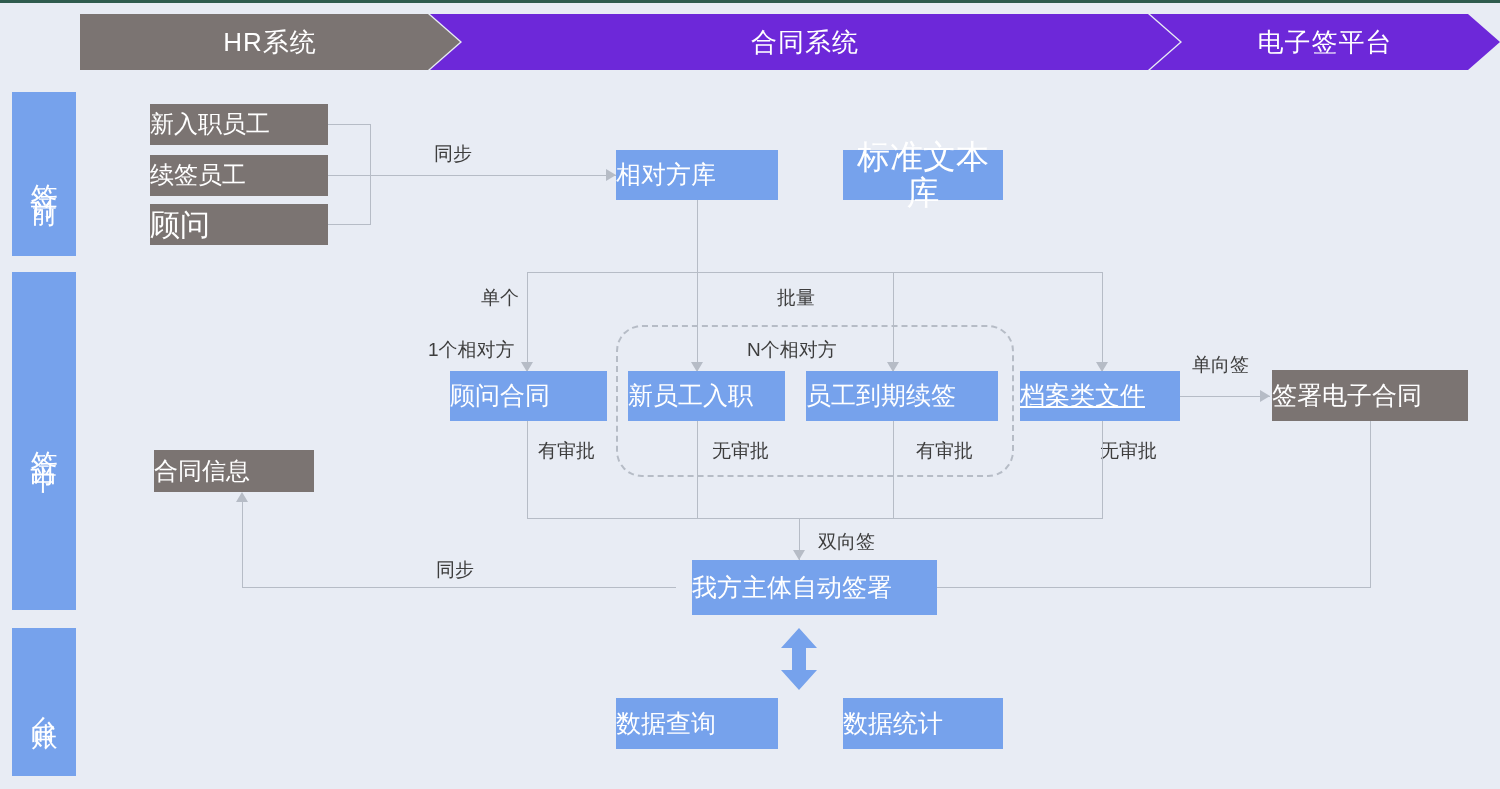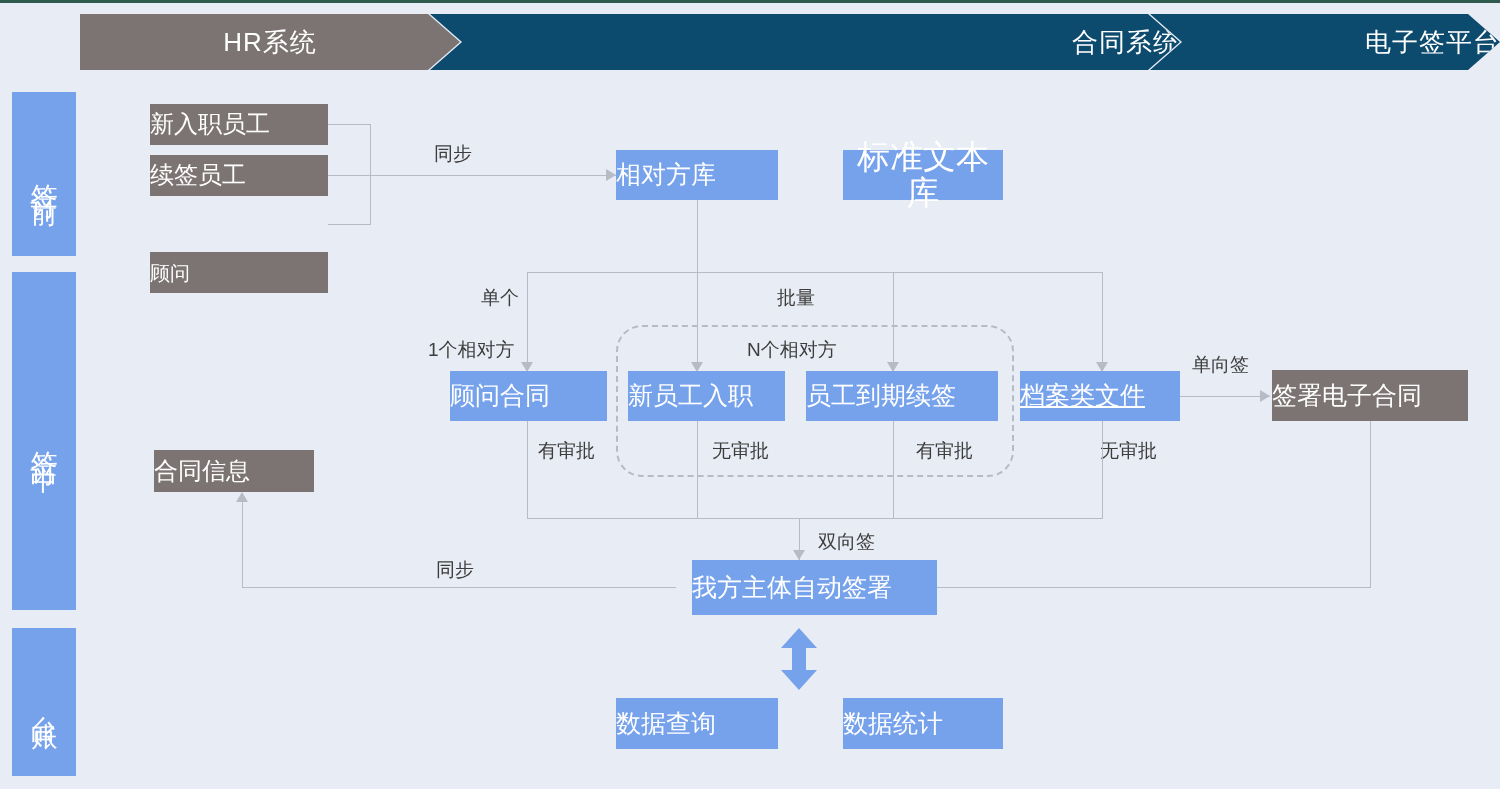--- a/index.html
+++ b/index.html
@@ -38,23 +38,22 @@
     font-size: 26px;
     letter-spacing: 1px;
   }
   .banner span { position: relative; z-index: 2; }
   .ch-gray {
     background: #7b7472;
     clip-path: polygon(0 0, calc(100% - 32px) 0, 100% 50%, calc(100% - 32px) 100%, 0 100%);
     text-align: center;
   }
   .ch-blue {
-    background: #0c4a6e;
+    background: #6d28d9;
     clip-path: polygon(0 0, calc(100% - 32px) 0, 100% 50%, calc(100% - 32px) 100%, 0 100%, 32px 50%);
-    justify-content: flex-end;
   }
   
   .phase {
     position: absolute;
     background: #76a2ec;
     color: #ffffff;
     font-size: 27px;
     display: flex;
     align-items: center;
     justify-content: center;
@@ -148,21 +147,21 @@
   <div class="phase" style="left:12px; top:628px; width:64px; height:148px;">
     <span>台账</span>
   </div>
 
   <div class="node gray" style="left:150px; top:104px; width:178px; height:41px; font-size:24px;">
     <span>新入职员工</span>
   </div>
   <div class="node gray" style="left:150px; top:155px; width:178px; height:41px; font-size:24px;">
     <span>续签员工</span>
   </div>
-  <div class="node gray" style="left:150px; top:204px; width:178px; height:41px; font-size:20px;margin-top:48px;">
+  <div class="node gray" style="left:150px; top:204px; width:178px; height:41px; font-size:30px;">
     <span>顾问</span>
   </div>
 
   <div class="hline" style="left:328px; top:124px; width:42px;"></div>
   <div class="hline" style="left:328px; top:224px; width:42px;"></div>
   <div class="vline" style="left:370px; top:124px; height:101px;"></div>
   <div class="hline" style="left:328px; top:175px; width:288px;"></div>
   <div class="arrow arr-right" style="left:606px; top:169px;"></div>
   <div class="lbl" style="left:434px; top:141px;">同步</div>
 

